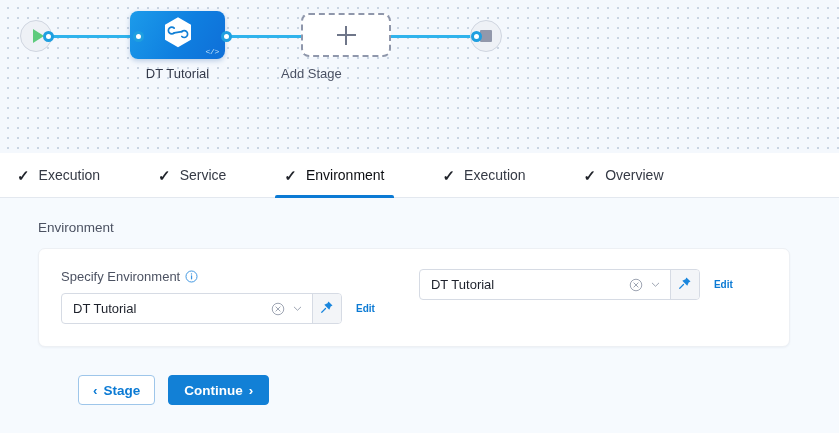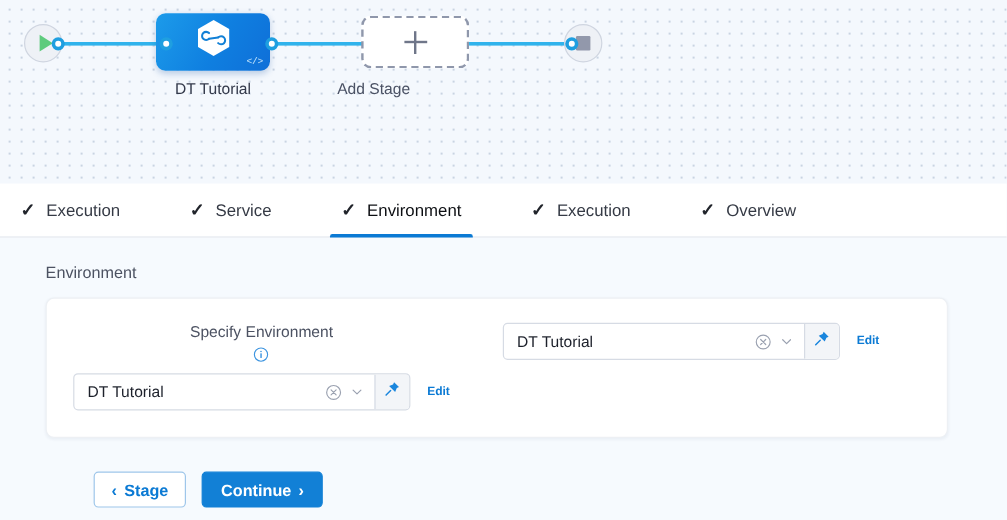--- a/index.html
+++ b/index.html
@@ -191,21 +191,21 @@
     box-shadow: 0 1px 2px rgba(30,50,90,.05);
     padding: 20px 22px 22px 22px;
     display: flex;
     gap: 44px;
   }
   .field-group { }
   .field-label {
     font-size: 13px;
     color: #4c5262;
     margin-bottom: 9px;
-    display: flex; align-items: center; gap: 5px; flex-direction: column;
+    display: flex; align-items: center; gap: 5px;
   }
   .info-icon {
     display: inline-flex;
     width: 13px; height: 13px;
   }
   .field-row { display: flex; align-items: center; gap: 14px; }
 
   .select-wrap {
     display: flex;
     width: 281px; height: 31px;

